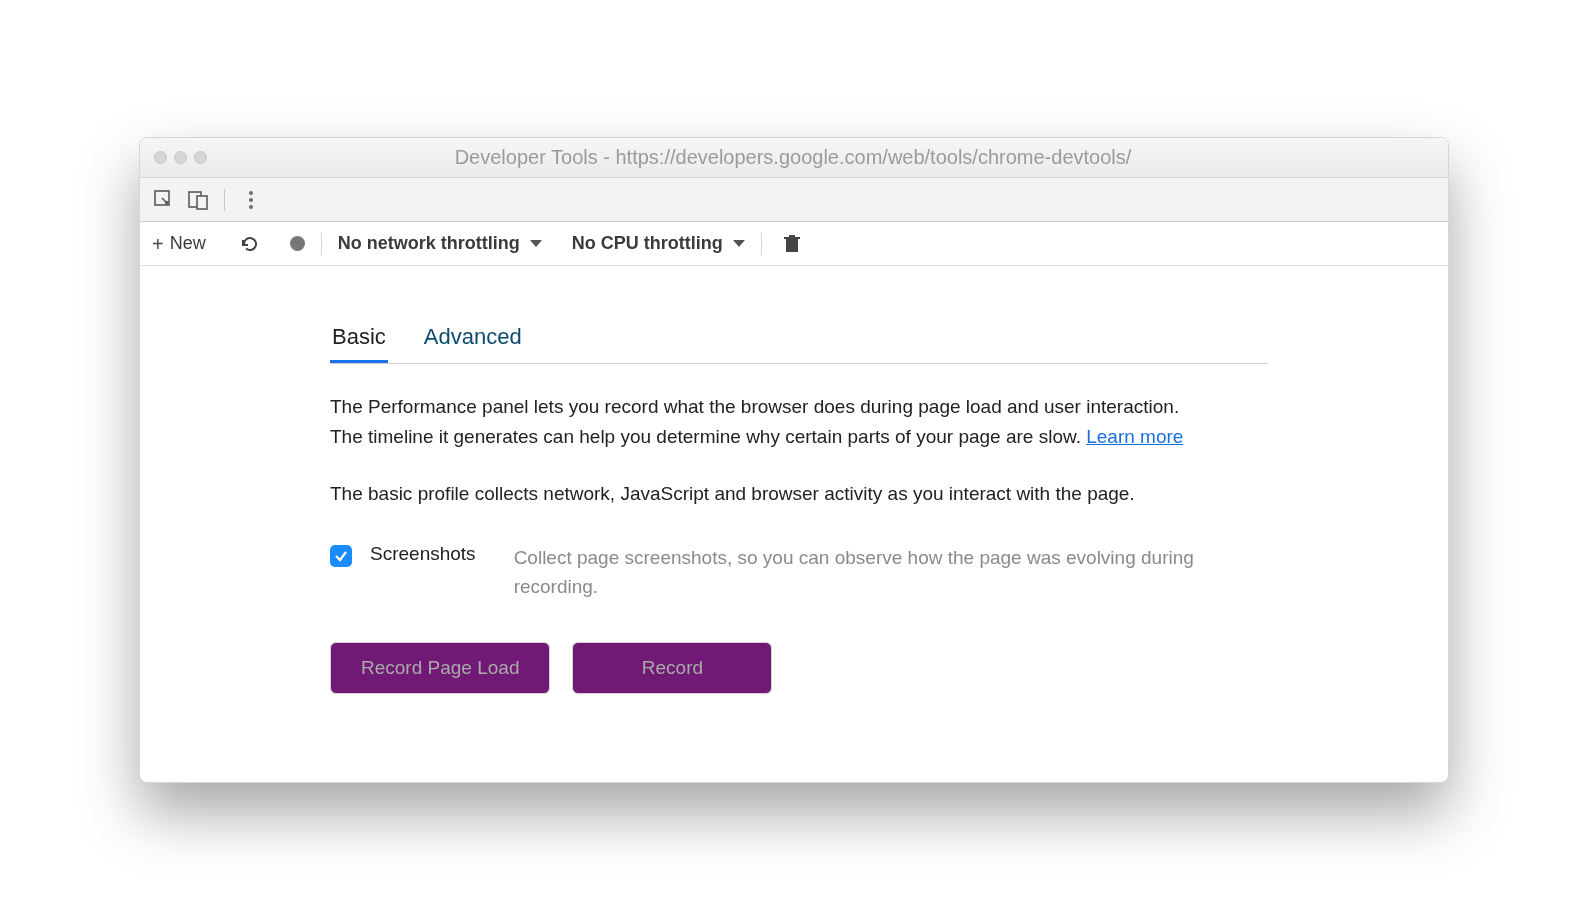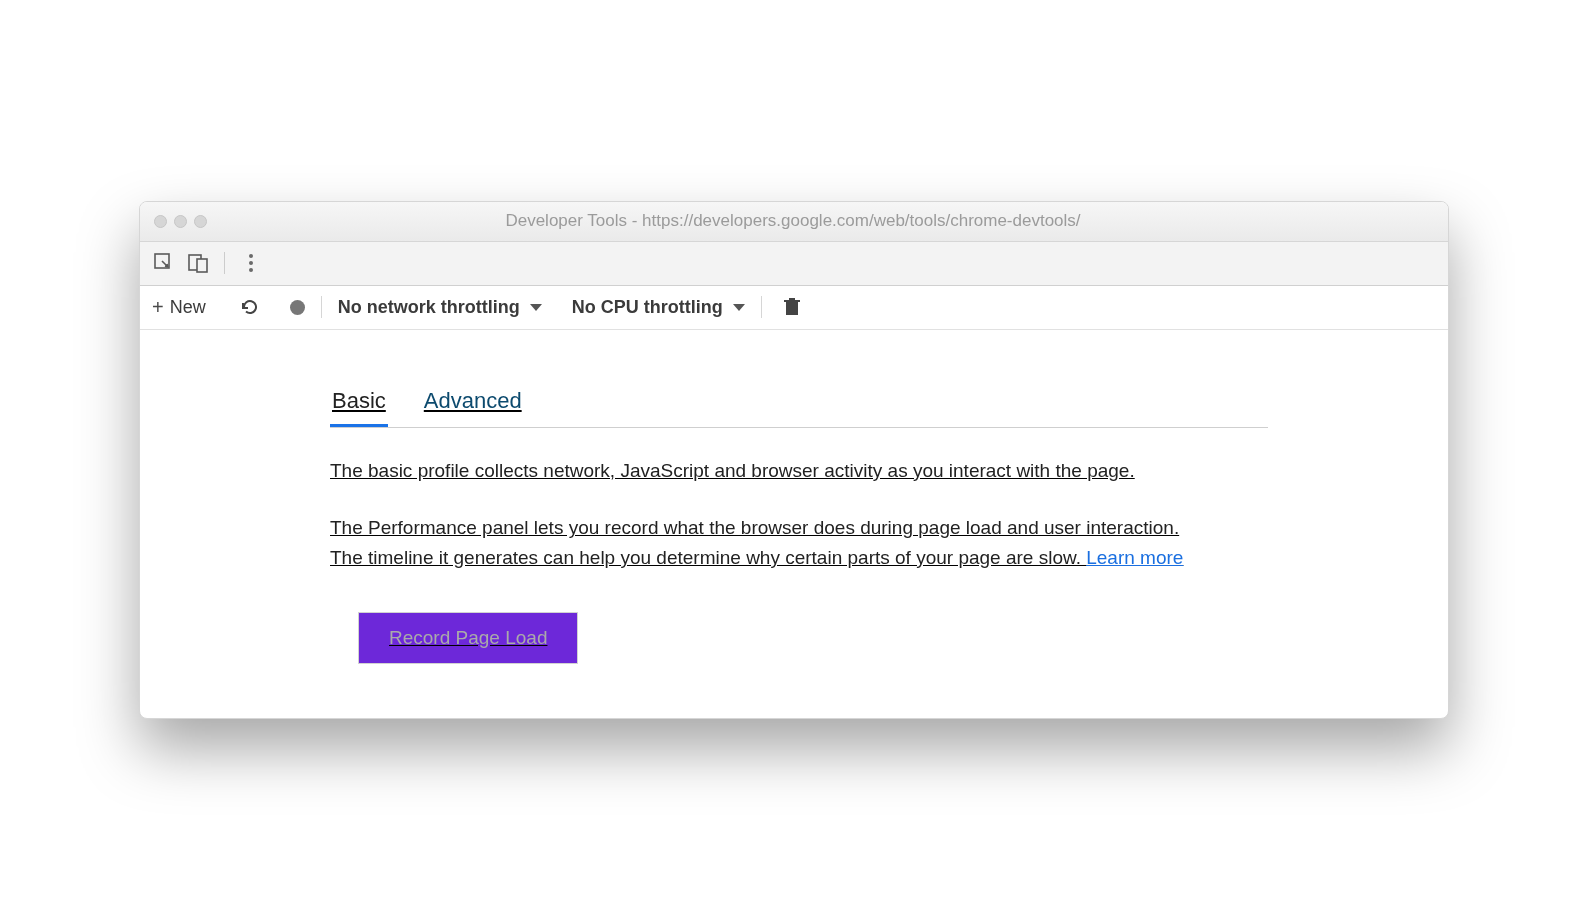--- a/index.html
+++ b/index.html
@@ -26,21 +26,21 @@
     display: flex;
     align-items: center;
     padding: 0 14px;
     border-bottom: 1px solid #d6d6d6;
     position: relative;
   }
   .traffic { display: flex; gap: 7px; }
   .dot { width: 13px; height: 13px; border-radius: 50%; background: #d6d6d6; border: 1px solid #c6c6c6; }
   .title {
     position: absolute; left: 0; right: 2px; text-align: center;
-    color: #9b9b9b; font-size: 17px;
+    color: #9b9b9b; font-size: 20px;
   }
   .mainbar {
     height: 44px;
     display: flex;
     align-items: center;
     padding: 0 10px;
     border-bottom: 1px solid #d0d0d0;
     background: #f3f3f3;
     gap: 6px;
   }
@@ -61,40 +61,39 @@
     height: 44px; display:flex; align-items:center; padding:0 12px;
     border-bottom:1px solid #e1e1e1; gap:6px; font-size:18px; color:#3b3b3b;
     background:#fff;
   }
   .newbtn { display:flex; align-items:center; gap:6px; cursor:pointer; }
   .plus { font-size:20px; color:#4a4a4a; line-height:1; }
   .subsep { width:1px; height:22px; background:#d6d6d6; margin:0 10px; }
   .filldot { width:15px; height:15px; background:#777; border-radius:50%; }
   .sel { display:flex; align-items:center; gap:10px; cursor:pointer;font-weight:bold; }
   .caret { width:0;height:0;border-left:6px solid transparent;border-right:6px solid transparent;border-top:7px solid #555; }
-  .content { padding: 50px 180px 54px 190px; text-decoration: underline; }
+  .content { padding: 50px 180px 88px 190px; }
   .innertabs { display:flex; gap:34px; border-bottom:1px solid #cfcfcf; }
   .itab { font-size:22px; color:#0c4a6e; padding:8px 2px 10px 2px; border-bottom:3px solid transparent; cursor:pointer; }
   .itab.active { color:#222; border-bottom-color:#1a73e8; font-weight:500; }
   .para { font-size:19px; color:#222; line-height:1.55; margin-top:28px; max-width:880px; }
   .para a { color:#1a6fe0; text-decoration:underline; }
   .optrow { display:flex; align-items:flex-start; gap:18px; margin-top:34px; max-width:880px; }
   .chk {
     width:22px; height:22px; background:#1a8cff; border-radius:5px; flex-shrink:0;
     display:flex; align-items:center; justify-content:center; color:#fff; font-size:16px;
     margin-top:2px;
   }
   .optlabel { font-size:19px; color:#222; white-space:nowrap; }
   .optdesc { font-size:19px; color:#8a8a8a; line-height:1.55; margin-left:20px; }
   .btnrow { display:flex; gap:22px; margin-top:40px; }
   .bigbtn {
-    border:1px solid #d2d2d2; background:#6d28d9; color:#aaa; font-size:19px;
+    border:1px solid #d2d2d2; background:#701a75; color:#aaa; font-size:19px;
     padding: 14px 30px; min-width:200px; text-align:center; cursor:default;
-    border-radius:0;
-    margin-left:28px;
+    border-radius:6px;
   }
   svg { display:block; }
 </style>
 </head>
 <body>
 
 <div class="window">
 
   <div class="titlebar">
     <div class="traffic">
@@ -159,26 +158,36 @@
         </svg>
     </div>
   </div>
 
   <div class="content">
     <div class="innertabs">
       <div class="itab active">Basic</div>
       <div class="itab">Advanced</div>
     </div>
 
-    <p class="para">The basic profile collects network, JavaScript and browser activity as you interact with the page.</p>
-
     <p class="para">
       <span>The Performance panel lets you record what the browser does during page load and user interaction. The timeline it generates can help you determine why certain parts of your page are slow.  </span>
       <a href="#">Learn more</a>
     </p>
 
+    <p class="para">The basic profile collects network, JavaScript and browser activity as you interact with the page.</p>
+
+    <div class="optrow">
+      <div class="chk">
+        <svg width="14" height="14" viewBox="0 0 14 14">
+            <path d="M2 7 L6 11 L12 3" stroke="#fff" stroke-width="2.2" fill="none"></path>
+          </svg>
+      </div>
+      <span class="optlabel">Screenshots</span>
+      <span class="optdesc">Collect page screenshots, so you can observe how the page was evolving during recording.</span>
+    </div>
 
     <div class="btnrow">
       <div class="bigbtn">Record Page Load</div>
+      <div class="bigbtn">Record</div>
     </div>
   </div>
 
 </div>
 
 </body></html>

